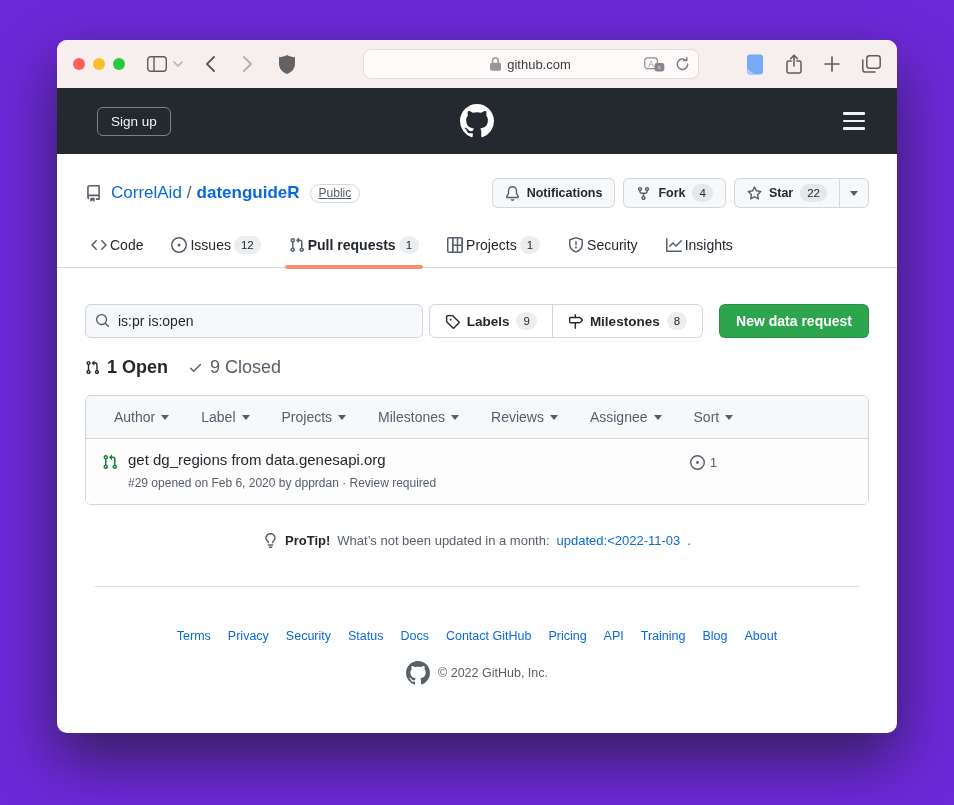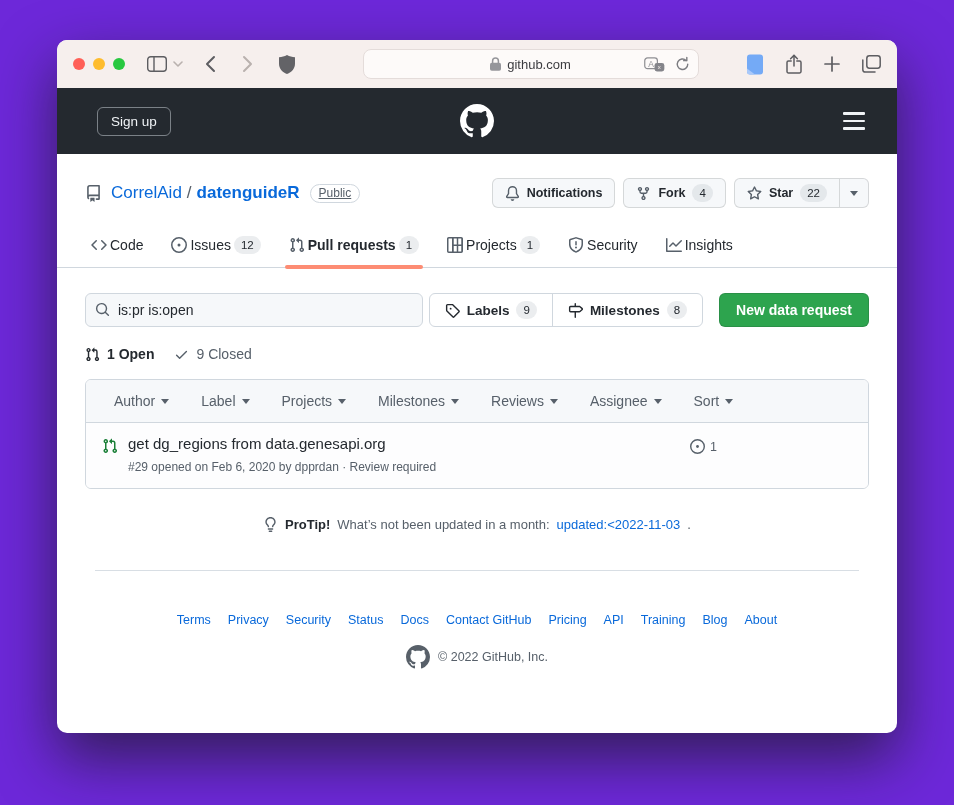--- a/index.html
+++ b/index.html
@@ -61,35 +61,35 @@
   .tabs-nav { margin-top:18px; border-bottom:1px solid #d0d7de; padding:0 20px; display:flex; }
   .tab { display:flex; align-items:center; gap:3px; padding:10px 14px 13px; font-size:14px; color:#24292f;
          position:relative; background:none; border:none; font-family:inherit; }
   .tab .ticon { color:#57606a; display:flex; }
   .tab.active .tlabel { font-weight:700; }
   .tab-underline { position:absolute; left:10px; right:10px; bottom:-2px; height:4px;
                    background:#fd8c73; border-radius:3px; }
 
   
   .content { padding:0 28px; }
-  .search-row { margin-top:25px; display:flex; align-items:center; }
+  .search-row { margin-top:36px; display:flex; align-items:center; }
   .search-wrap { position:relative; width:338px; }
   .search-wrap .sicon { position:absolute; left:10px; top:9px; color:#57606a; }
   .search-input { width:100%; height:34px; background:#f6f8fa; border:1px solid #d0d7de; border-radius:6px;
                   padding:0 10px 0 32px; font-size:14px; color:#24292f; font-family:inherit; }
   .lm-group { display:flex; border:1px solid #d0d7de; border-radius:6px; height:34px; background:#fff; overflow:hidden; }
   .lm-item { display:flex; align-items:center; gap:7px; padding:0 15px; font-size:13.5px; font-weight:600;
              color:#24292f; background:none; border:none; font-family:inherit; }
   .lm-item + .lm-item { border-left:1px solid #d0d7de; }
   .lm-item .bicon { color:#24292f; display:flex; }
   .new-pr-btn { margin-left:16px; height:34px; background:#2da44e; color:#fff; font-size:14px; font-weight:600;
                 border:1px solid rgba(27,31,36,.15); border-radius:6px; padding:0 16px; font-family:inherit; }
 
   .states-row { margin-top:19px; display:flex; align-items:center; gap:20px; font-size:14px; }
-  .state { display:flex; align-items:center; gap:7px; background:none; border:none; font-family:inherit; font-size:14px; }
+  .state { display:flex; align-items:center; gap:7px; background:none; border:none; font-family:inherit; font-size:18px; }
   .state.open { color:#24292f; font-weight:700; }
   .state.closed { color:#57606a; }
   .state .sic { display:flex; }
 
   .list-box { margin-top:17px; border:1px solid #d0d7de; border-radius:6px; overflow:hidden; }
   .filter-bar { background:#f6f8fa; padding:13px 16px 13px 28px; display:flex; gap:32px;
                 border-bottom:1px solid #d0d7de; }
   .filter-item { display:flex; align-items:center; gap:6px; font-size:14px; color:#57606a;
                  background:none; border:none; font-family:inherit; }
   .pr-row { background:#fdfdfe; padding:12px 16px 14px; display:flex; align-items:flex-start; }

